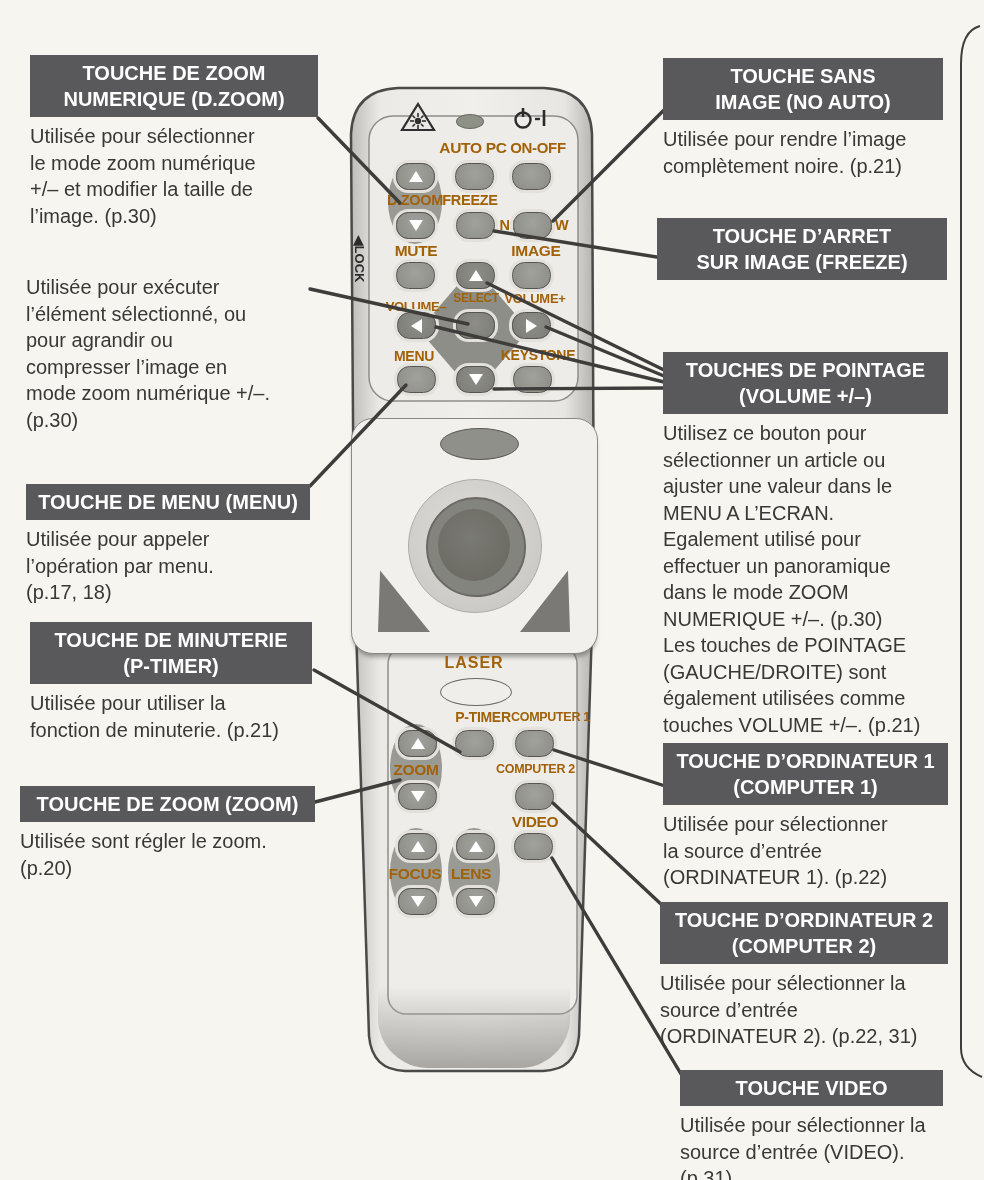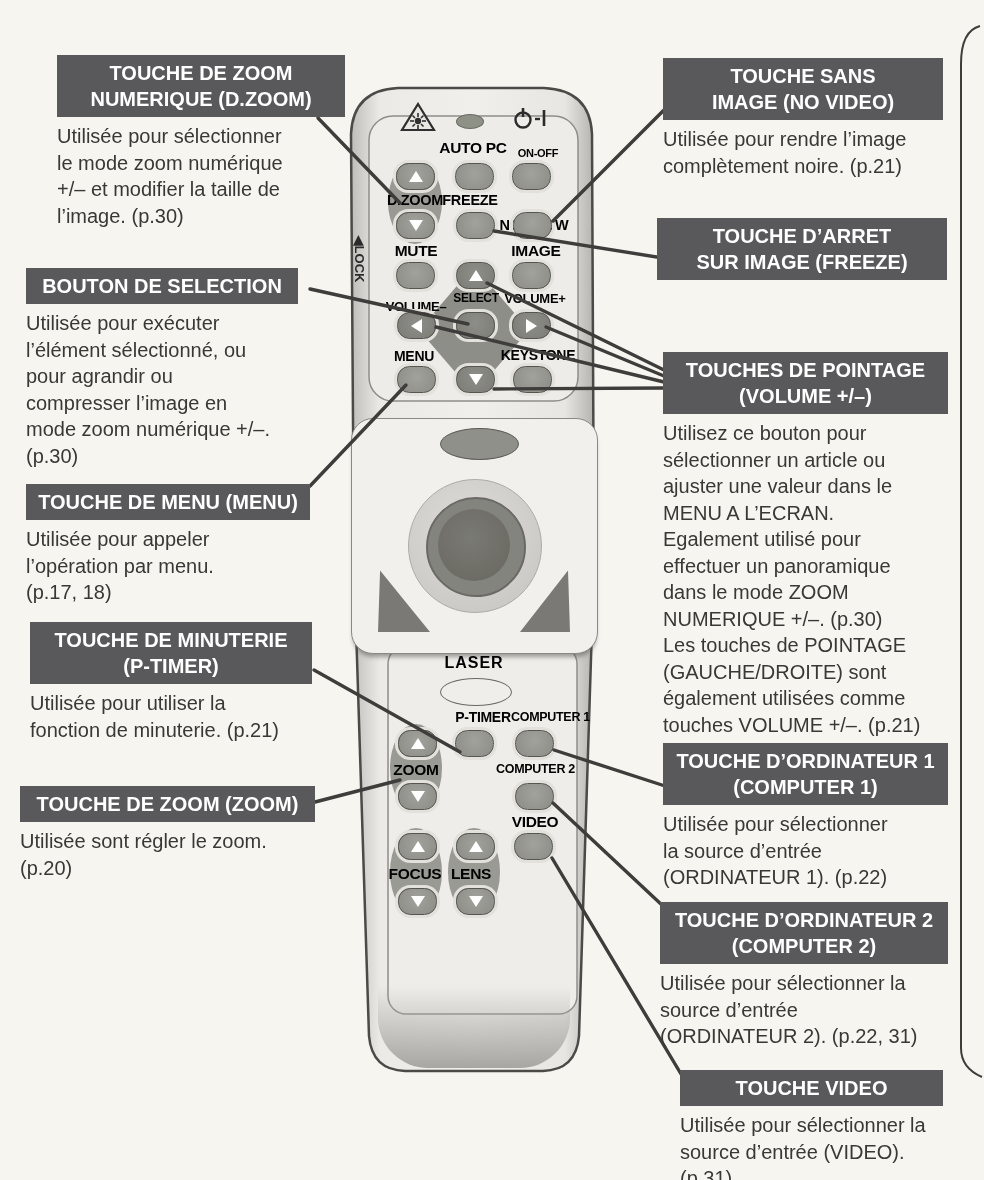--- a/index.html
+++ b/index.html
@@ -24,21 +24,21 @@
   .btn{
     position:absolute;width:37px;height:25px;border-radius:12.5px;
     background:radial-gradient(circle at 50% 40%, #a2a29c, #8c8c86);
     border:1.5px solid #57554f;
     box-shadow:0 0 0 3px #e3e1dc;
     display:flex;align-items:center;justify-content:center;
   }
   .btn.dark{background:radial-gradient(circle at 50% 40%, #8e8e88, #7c7c76);}
   .blob{position:absolute;background:#8b8b85;border-radius:50%;opacity:.85;}
   .rlabel{
-    position:absolute;font-weight:bold;color:#000000;text-align:center;
+    position:absolute;font-weight:bold;color:#a16207;text-align:center;
     letter-spacing:-0.3px;white-space:nowrap;
   }
   .tri-up{width:0;height:0;border-left:7px solid transparent;border-right:7px solid transparent;border-bottom:11px solid #fff;}
   .tri-down{width:0;height:0;border-left:7px solid transparent;border-right:7px solid transparent;border-top:11px solid #fff;}
   .tri-left{width:0;height:0;border-top:7px solid transparent;border-bottom:7px solid transparent;border-right:11px solid #fff;}
   .tri-right{width:0;height:0;border-top:7px solid transparent;border-bottom:7px solid transparent;border-left:11px solid #fff;}
   #leader-lines{position:absolute;left:0;top:0;z-index:5;pointer-events:none;}
   .hump{
     position:absolute;left:3px;top:332px;width:245px;height:234px;
     background:#f2f0ec;border:1.5px solid #8a8886;border-radius:22px;
@@ -105,21 +105,21 @@
   <div class="lock">◀LOCK</div>
 
   
   <div class="blob" style="left:40px;top:74px;width:54px;height:84px;"></div>
   <div class="blob" style="left:42px;top:638px;width:52px;height:88px;"></div>
   <div class="blob" style="left:42px;top:742px;width:52px;height:88px;"></div>
   <div class="blob" style="left:100px;top:742px;width:52px;height:88px;"></div>
 
   
   <div class="rlabel" style="left:85px;top:53px;width:80px;font-size:15.5px;">AUTO PC</div>
-  <div class="rlabel" style="left:152px;top:61px;width:76px;font-size:11px;">ON-OFF</div>
+  <div class="rlabel" style="left:152px;top:53px;width:76px;font-size:15px;">ON-OFF</div>
   <div class="btn" style="left:48px;top:77px;">
       <span class="tri-up"></span>
     </div>
   <div class="btn" style="left:107px;top:77px;"></div>
   <div class="btn" style="left:164px;top:77px;"></div>
 
   <div class="rlabel" style="left:38px;top:106px;width:58px;font-size:14.5px;">D.ZOOM</div>
   <div class="rlabel" style="left:93px;top:106px;width:58px;font-size:14.5px;">FREEZE</div>
   <div class="rlabel" style="left:148px;top:106px;width:76px;font-size:14.5px;margin-top:25px;">NO SHOW</div>
   <div class="btn" style="left:48px;top:126px;">
@@ -215,30 +215,29 @@
     <line x1="546" y1="327" x2="664" y2="376"></line>
     <line x1="436" y1="327" x2="664" y2="382"></line>
     <line x1="494" y1="389" x2="664" y2="388"></line>
     <line x1="554" y1="750" x2="665" y2="786"></line>
     <line x1="553" y1="803" x2="663" y2="906"></line>
     <line x1="552" y1="858" x2="681" y2="1074"></line>
   </g>
   <path d="M 980 26 Q 961 31 961 64 L 961 1048 Q 961 1068 982 1077" fill="none" stroke="#3f3d3b" stroke-width="2"></path>
 </svg>
 
-<div class="callout" style="left:30px;top:55px;width:288px;margin-left:27px;">
+<div class="callout" style="left:30px;top:55px;width:288px;">
   <div class="hd">TOUCHE DE ZOOM
 NUMERIQUE (D.ZOOM)</div>
   <div class="bd">Utilisée pour sélectionner
 le mode zoom numérique
 +/– et modifier la taille de
 l’image. (p.30)</div>
 </div>
 <div class="callout" style="left:26px;top:268px;width:272px;">
-  <div class="hd">BOUTON DE SELECTION</div>
   <div class="bd">Utilisée pour exécuter
 l’élément sélectionné, ou
 pour agrandir ou
 compresser l’image en
 mode zoom numérique +/–.
 (p.30)</div>
 </div>
 <div class="callout" style="left:26px;top:484px;width:284px;">
   <div class="hd">TOUCHE DE MENU (MENU)</div>
   <div class="bd">Utilisée pour appeler
@@ -252,21 +251,21 @@
 fonction de minuterie. (p.21)</div>
 </div>
 <div class="callout" style="left:20px;top:786px;width:295px;">
   <div class="hd">TOUCHE DE ZOOM (ZOOM)</div>
   <div class="bd">Utilisée sont régler le zoom.
 (p.20)</div>
 </div>
 
 <div class="callout" style="left:663px;top:58px;width:280px;">
   <div class="hd">TOUCHE SANS
-IMAGE (NO VIDEO)</div>
+IMAGE (NO AUTO)</div>
   <div class="bd">Utilisée pour rendre l’image
 complètement noire. (p.21)</div>
 </div>
 <div class="callout" style="left:657px;top:218px;width:290px;">
   <div class="hd">TOUCHE D’ARRET
 SUR IMAGE (FREEZE)</div>
 </div>
 <div class="callout" style="left:663px;top:352px;width:285px;">
   <div class="hd">TOUCHES DE POINTAGE
 (VOLUME +/–)</div>

